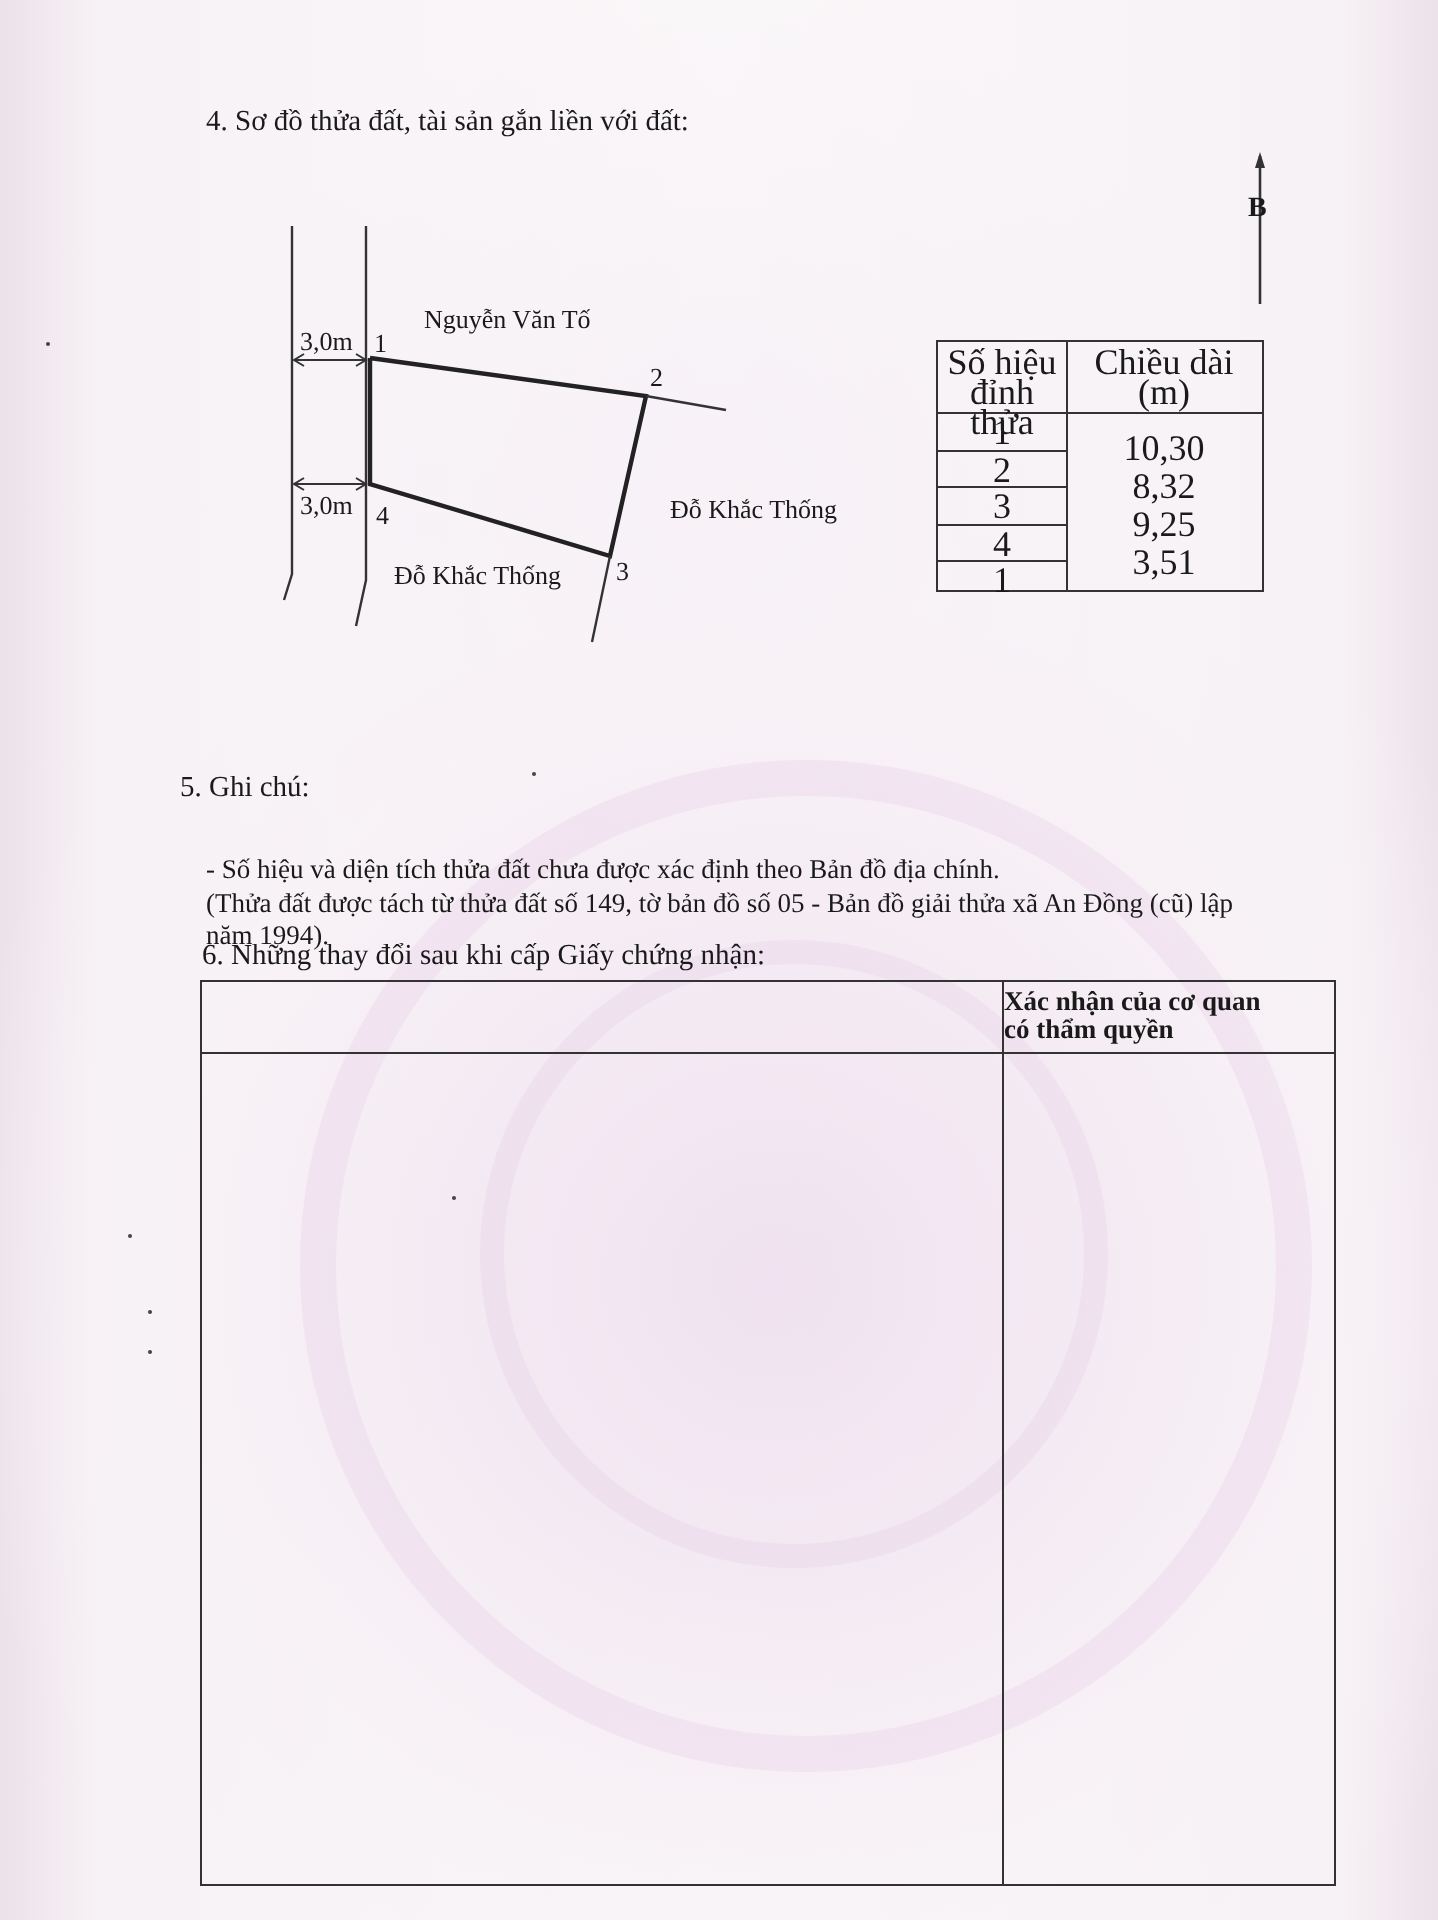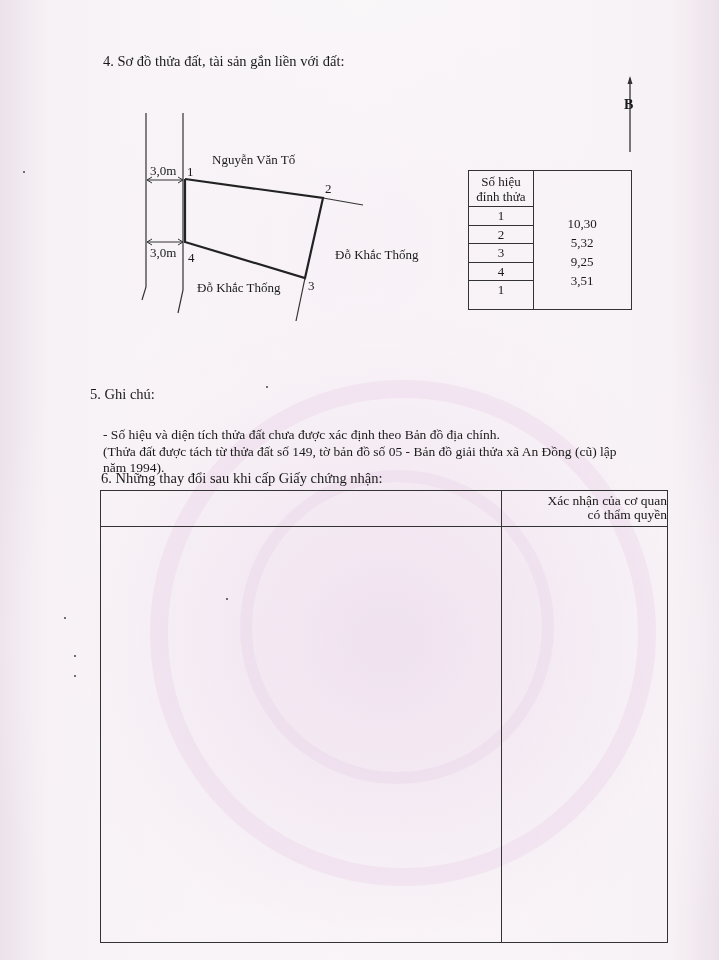--- a/index.html
+++ b/index.html
@@ -55,24 +55,24 @@
       position: absolute;
       z-index: 3;
       white-space: nowrap;
     }
     
     .vtable {
       position: absolute;
       left: 468px;
       top: 170px;
       width: 164px;
-      height: 140px;
+      height: 126px;
       border: 1.5px solid #333;
       z-index: 3;
-      font-size: 13px;
+      font-size: 18px;
       text-align: center;
       box-sizing: border-box;
     }
     .vt-col1 {
       position: absolute;
       left: 0;
       top: 0;
       width: 64px;
       height: 100%;
       border-right: 1.5px solid #333;
@@ -138,23 +138,24 @@
       height: 35px;
       line-height: 35px;
       text-align: center;
       font-size: 13.5px;
     }
     .ct-h2 {
       position: absolute;
       left: 401px;
       top: 3px;
       width: 165px;
-      text-align: right;
+      text-align: left;
       font-size: 13.5px;
       line-height: 14px;
+      font-weight: bold;
     }
     .ct-body-left {
       position: absolute;
       left: 0;
       top: 36px;
       width: 400px;
       bottom: 0;
     }
     .ct-body-right {
       position: absolute;
@@ -223,27 +224,31 @@
 <div class="dlabel" style="left:212px; top:152px;">Nguyễn Văn Tố</div>
 <div class="dlabel" style="left:335px; top:247px;">Đỗ Khắc Thống</div>
 <div class="dlabel" style="left:197px; top:280px;">Đỗ Khắc Thống</div>
 
 <div class="vtable">
   <div class="vt-col1"></div>
   <div class="vt-head1">
     <div>Số hiệu</div>
     <div>đỉnh thửa</div>
   </div>
+  <div class="vt-head2">
+    <div>Chiều dài</div>
+    <div>(m)</div>
+  </div>
   <div class="vt-row" style="top:36px;">1</div>
   <div class="vt-row" style="top:54.5px;">2</div>
   <div class="vt-row" style="top:73px;">3</div>
   <div class="vt-row" style="top:91.5px;">4</div>
   <div class="vt-row last" style="top:110px;">1</div>
   <div class="vt-len" style="top:44px;">10,30</div>
-  <div class="vt-len" style="top:63px;">5,32</div>
+  <div class="vt-len" style="top:63px;">8,32</div>
   <div class="vt-len" style="top:82px;">9,25</div>
   <div class="vt-len" style="top:101px;">3,51</div>
 </div>
 
 <div class="abs h-section" style="left:90px; top:386px;">5. Ghi chú:</div>
 <div class="abs text" style="left:103px; top:403px;">- Số hiệu và diện tích thửa đất chưa được xác định theo Bản đồ địa chính.</div>
 <div class="abs text" style="left:103px; top:420px;"> (Thửa đất được tách từ thửa đất số 149, tờ bản đồ số 05 - Bản đồ giải thửa xã An Đồng (cũ) lập</div>
 <div class="abs text" style="left:103px; top:436px;">năm 1994).</div>
 
 <div class="abs h-section" style="left:101px; top:470px;">6. Những thay đổi sau khi cấp Giấy chứng nhận:</div>

